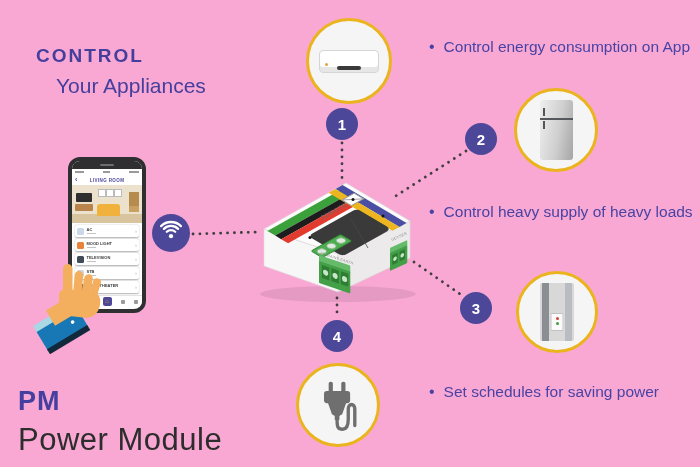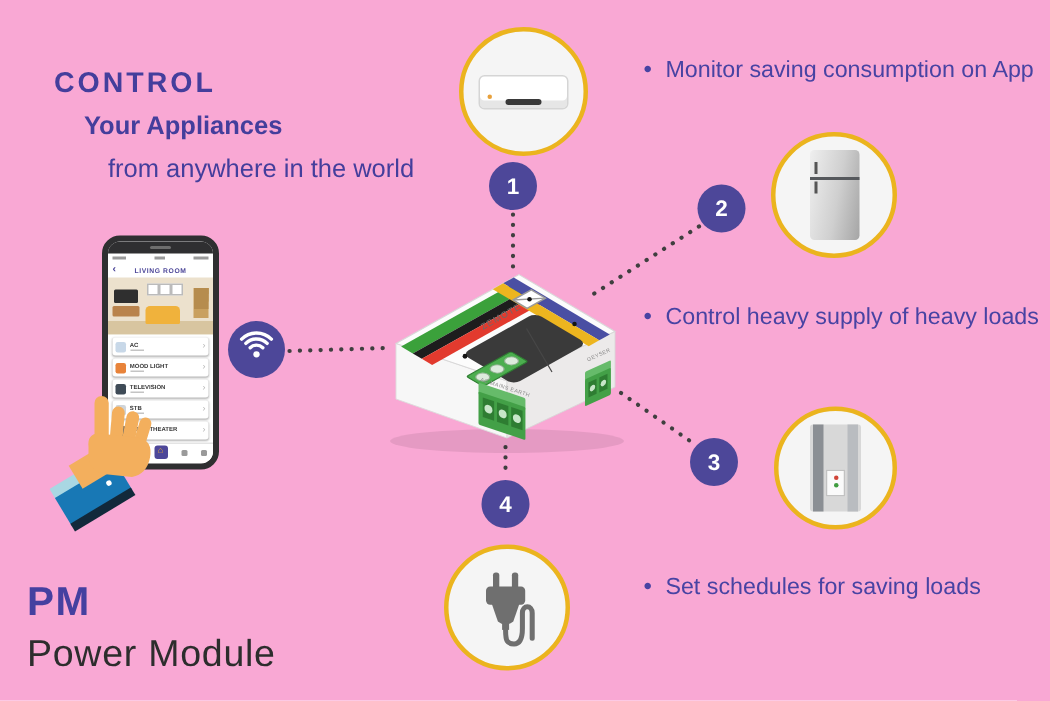--- a/index.html
+++ b/index.html
@@ -3,21 +3,21 @@
 <meta charset="utf-8">
 <style>
   html,body{margin:0;padding:0;}
   .canvas{
     position:relative;width:700px;height:467px;overflow:hidden;
     background:#f9a8d4;font-family:"Liberation Sans",sans-serif;
   }
   .abs{position:absolute;}
   
   .hl1{left:36px;top:45px;font-size:19px;letter-spacing:2px;color:#443e9c;font-weight:600;}
-  .hl2{left:56px;top:74px;font-size:17px;color:#443e9c;font-weight:700;}
+  .hl2{left:56px;top:74px;font-size:21px;color:#443e9c;font-weight:400;}
   .hl3{left:72px;top:103px;font-size:17px;color:#443e9c;font-weight:500;}
   
   .feature{display:flex;gap:9px;align-items:flex-start;color:#4843a3;font-size:15.5px;font-weight:500;width:270px;line-height:18px;}
   .feature .dot{font-size:16px;line-height:18px;}
   .f1{left:429px;top:38px;}
   .f2{left:429px;top:203px;}
   .f3{left:429px;top:383px;}
   
   .ring{border:3.5px solid #ebb41e;border-radius:50%;background:#f5f5f5;box-sizing:border-box;
         display:flex;align-items:center;justify-content:center;z-index:3;}
@@ -29,21 +29,21 @@
   .badge{width:32px;height:32px;border-radius:50%;background:#4d4799;color:#fff;
          display:flex;align-items:center;justify-content:center;font-size:15px;font-weight:700;z-index:4;}
   .b1{left:326px;top:108px;} .b2{left:465px;top:123px;}
   .b3{left:460px;top:292px;} .b4{left:321px;top:320px;}
   
   .wifi{left:152px;top:214px;width:38px;height:38px;border-radius:50%;background:#4d4799;
         display:flex;align-items:center;justify-content:center;z-index:3;}
   
   .pmblock{left:18px;top:386px;width:280px;}
   .pm{font-size:27px;color:#4540a0;font-weight:600;letter-spacing:1px;}
-  .pname{font-size:25px;color:#2d2d2d;margin-top:5px;letter-spacing:0.5px;}
+  .pname{font-size:31px;color:#2d2d2d;margin-top:5px;letter-spacing:0.5px;}
   
   .ac-unit{position:relative;width:58px;height:21px;background:#fff;border:1px solid #d5d5d5;border-radius:4px;
            box-shadow:inset 0 -5px 0 #e6e6e6;}
   .ac-vent{position:absolute;left:50%;transform:translateX(-50%);bottom:2px;width:24px;height:4px;background:#3a3a3a;border-radius:2px;}
   .ac-led{position:absolute;left:5px;bottom:6px;width:3px;height:3px;border-radius:50%;background:#e8a13c;}
   .fridge{position:relative;width:33px;height:60px;border-radius:3px;
           background:linear-gradient(100deg,#efefef 0%,#cfcfcf 55%,#a5a5a5 100%);}
   .fridge-div{position:absolute;left:0;right:0;top:30%;height:1.5px;background:#55585c;}
   .fridge-h1{position:absolute;left:3px;top:calc(30% - 10px);width:2px;height:8px;background:#555;}
   .fridge-h2{position:absolute;left:3px;top:calc(30% + 3px);width:2px;height:8px;background:#555;}
@@ -97,33 +97,32 @@
       <line x1="193" y1="234" x2="258" y2="232"></line>
       <line x1="342" y1="143" x2="342" y2="184"></line>
       <line x1="466" y1="151" x2="391" y2="199"></line>
       <line x1="414" y1="262" x2="460" y2="294"></line>
       <line x1="337" y1="298" x2="337" y2="318"></line>
     </g>
   </svg>
 
   <div class="abs hl1">CONTROL</div>
   <div class="abs hl2">Your Appliances</div>
-  <div class="abs hl3">from anywhere in the world</div>
 
   <div class="abs feature f1">
     <span class="dot">•</span>
-    <span>Monitor saving consumption on App</span>
+    <span>Control energy consumption on App</span>
   </div>
   <div class="abs feature f2">
     <span class="dot">•</span>
     <span>Control heavy supply of heavy loads</span>
   </div>
   <div class="abs feature f3">
     <span class="dot">•</span>
-    <span>Set schedules for saving loads</span>
+    <span>Set schedules for saving power</span>
   </div>
 
   <div class="abs ring ring-ac">
     <div class="ac-unit">
       <div class="ac-vent"></div>
       <div class="ac-led"></div>
     </div>
   </div>
   <div class="abs ring ring-fridge">
     <div class="fridge">

